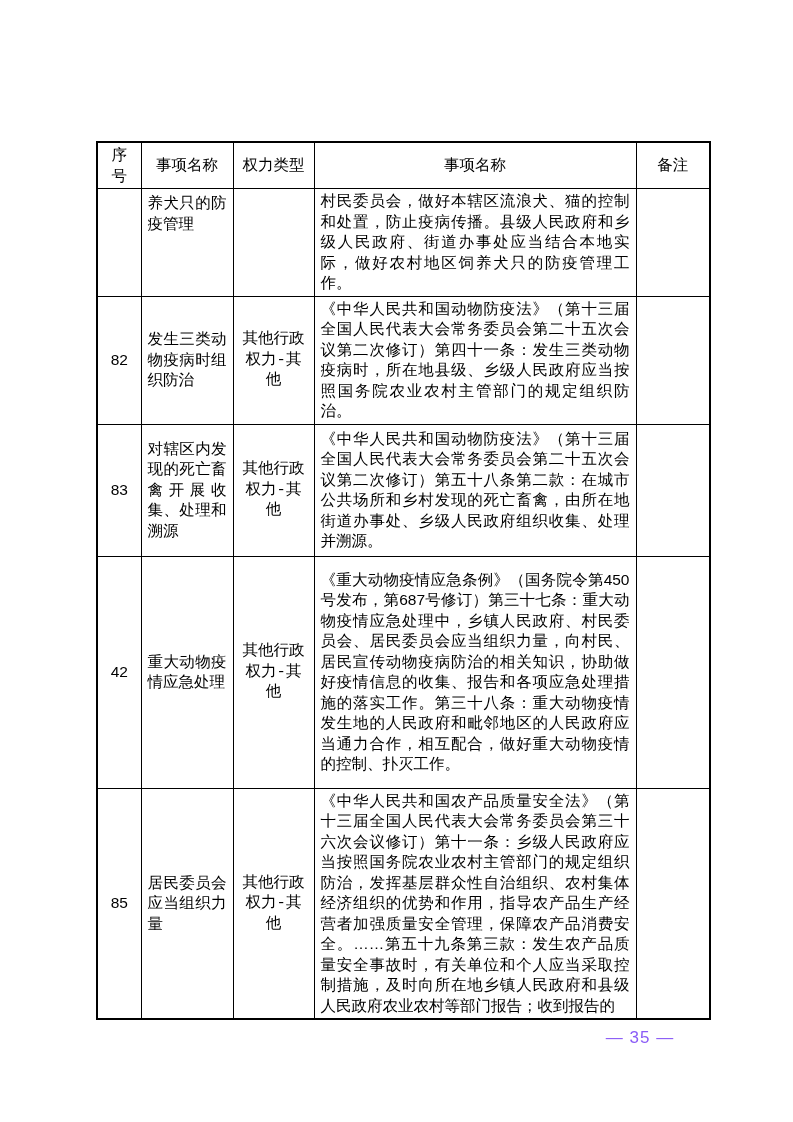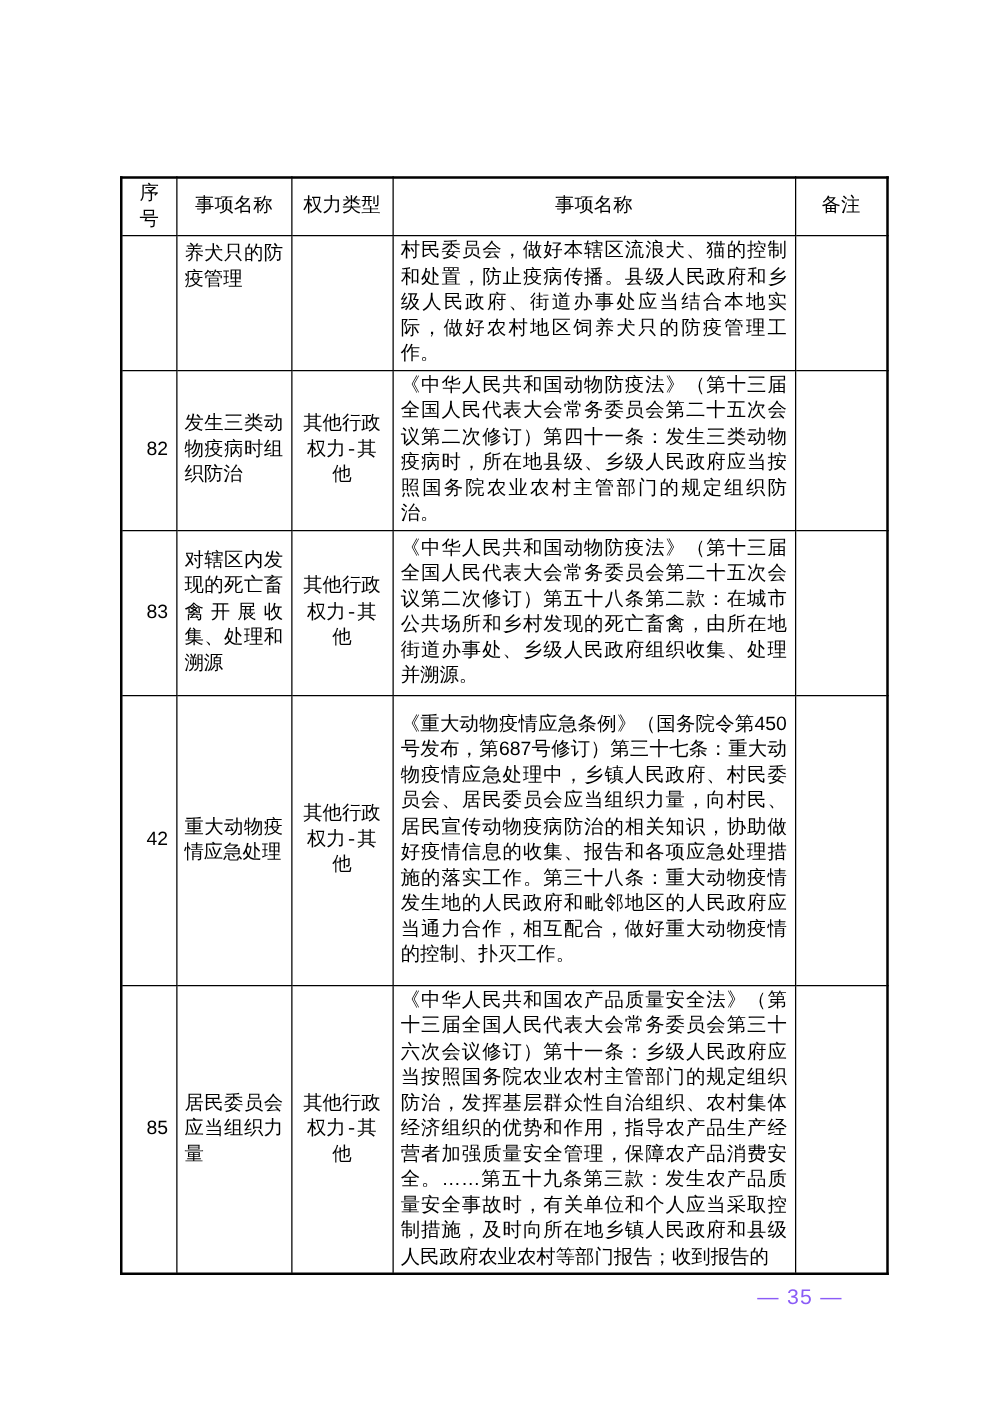--- a/index.html
+++ b/index.html
@@ -48,21 +48,21 @@
     padding: 2px 2px;
   }
   
   .row-0 { height: 91px; }
   .row-1 { height: 122px; }
   .row-2 { height: 132px; }
   .row-3 { height: 232px; }
   .row-4 { height: 229px; }
 
   td.c-seq {
-    text-align: right;
+    text-align: center;
     font-size: 16px;
   }
   td.c-name {
     text-align: justify;
     text-justify: inter-character;
     font-size: 16px;
     line-height: 22.5px;
     padding: 2px 7px;
     margin-left: 24px;
   }

